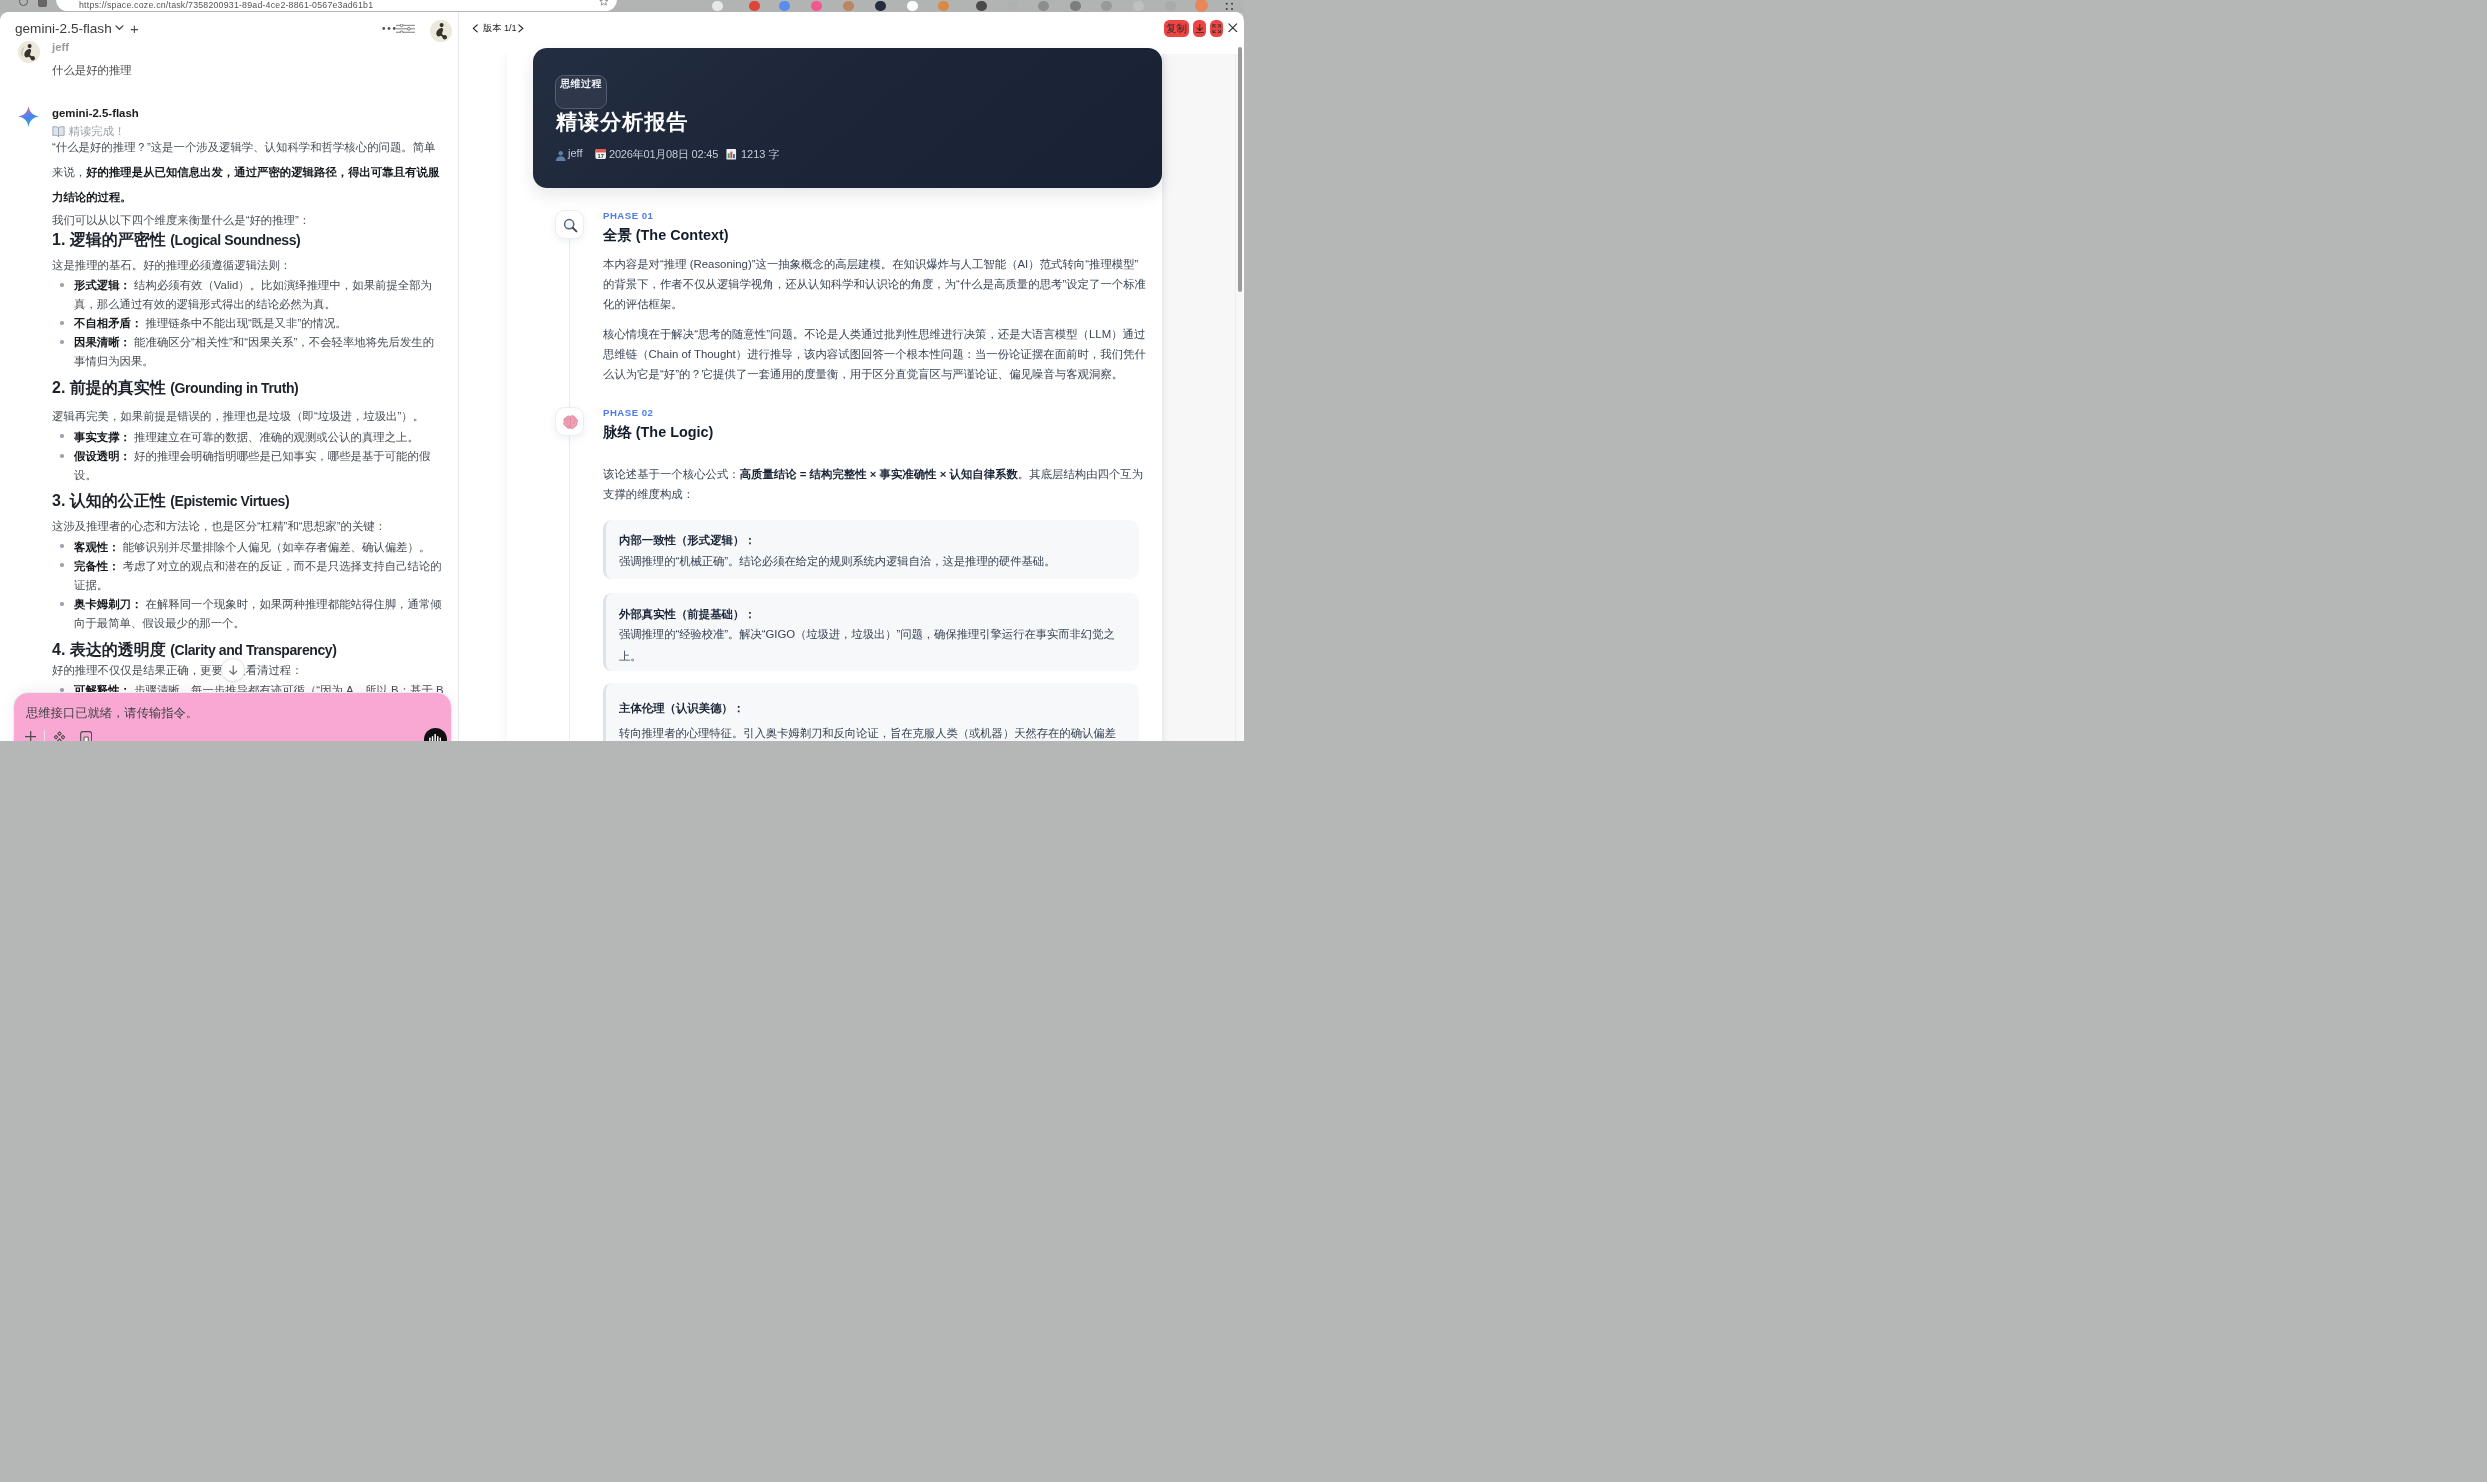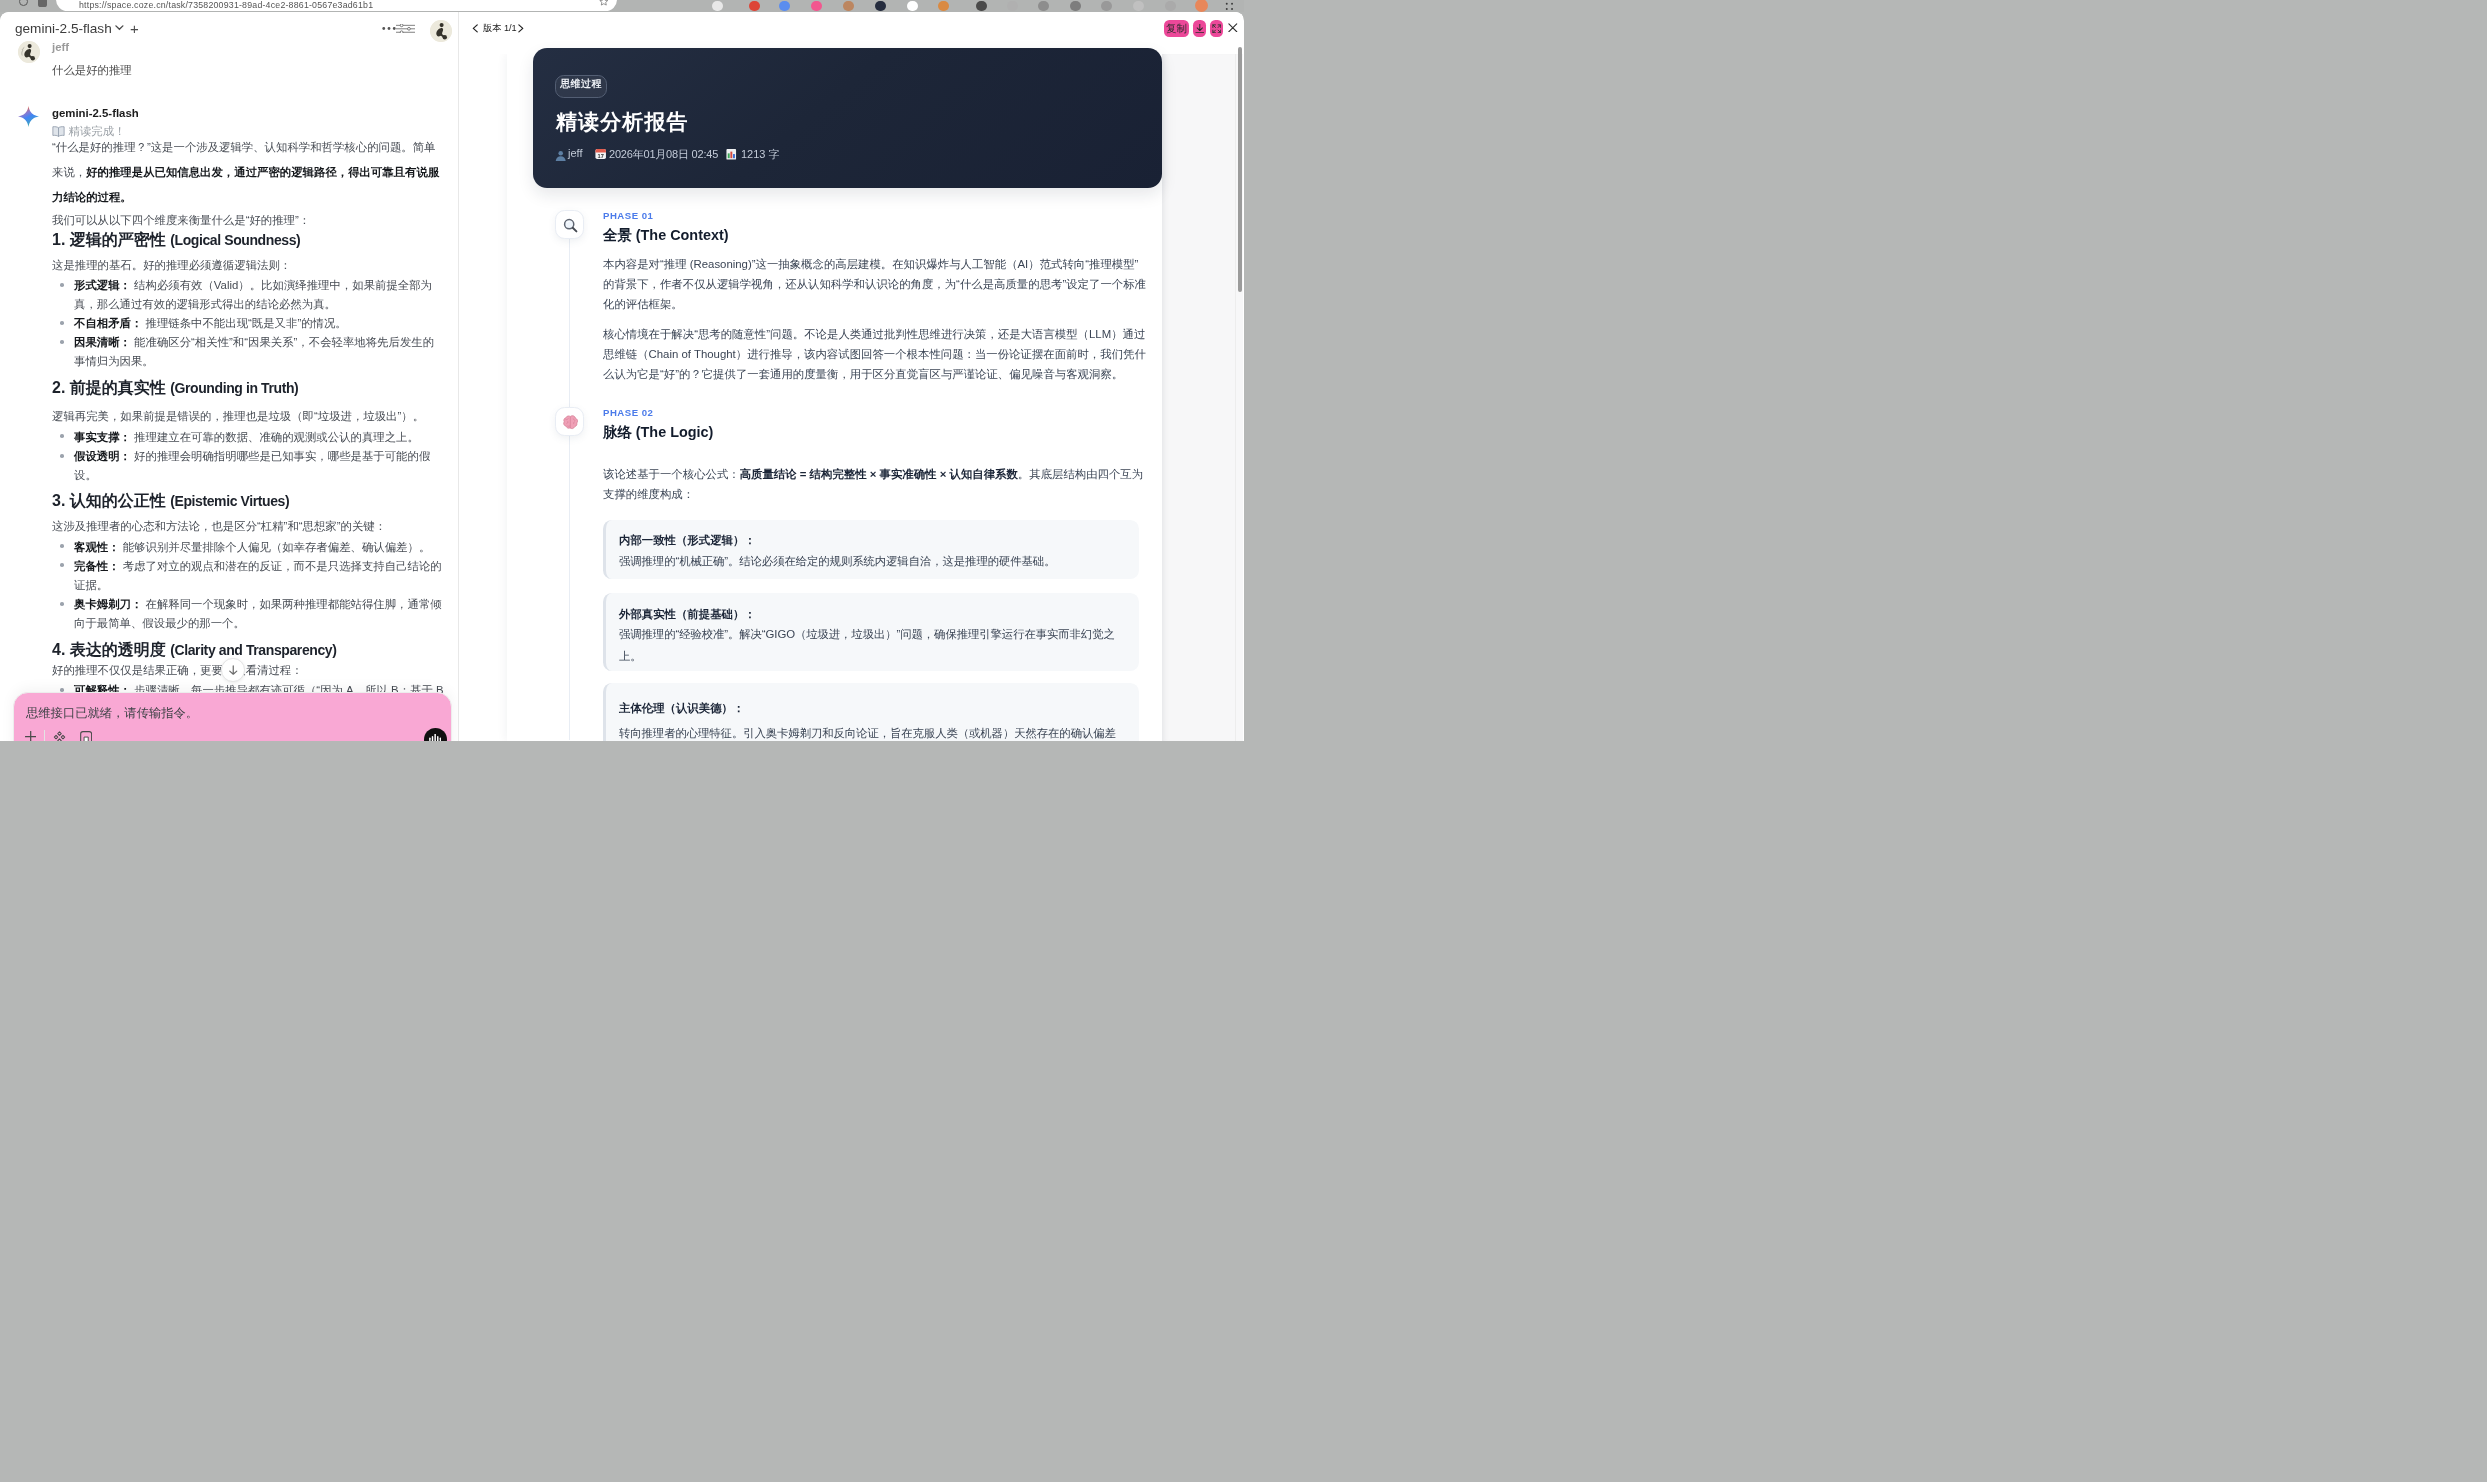--- a/index.html
+++ b/index.html
@@ -42,28 +42,28 @@
 
   
   #inputbox { position:absolute; left:12.7px; top:680px; width:439px; height:71px; background:#f9a8d4; border:0.9px solid #ededed; border-radius:15px; box-shadow:0 -2.6px 14px rgba(0,0,0,.05); }
   #ph { position:absolute; left:12.3px; top:11.4px; font-size:12.3px; color:#3f4247; }
   #sendbtn { position:absolute; left:410px; top:35px; width:23px; height:23px; border-radius:50%; background:#101010; }
 
   
   #right { position:absolute; left:460px; top:0; width:783px; height:729px; background:#fff; }
   #rtoolbar { position:absolute; left:0; top:0; width:783px; height:42px; background:#fff; }
   .vlabel { position:absolute; left:23px; top:9.6px; font-size:9.2px; color:#222; }
-  .tbtn { position:absolute; top:7.9px; height:16.6px; border-radius:5.3px; background:#ec4899; }
+  .tbtn { position:absolute; top:7.9px; height:16.6px; border-radius:5.3px; background:#ef4444; }
 
   #page { position:absolute; left:47px; top:42px; width:655px; height:687px; background:#fff; box-shadow:0 0 10.5px rgba(30,40,60,.07); }
 
   #dcard { position:absolute; left:73px; top:36px; width:629px; height:140px; border-radius:14px;
            background:linear-gradient(140deg,#242e42 0%,#1d2638 45%,#192134 100%);
            box-shadow:0 7px 15.8px rgba(20,28,45,.10); }
-  #pill { position:absolute; left:22px; top:27px; width:52px; height:23px; border-radius:8.8px; border:0.9px solid #535e73; background:rgba(255,255,255,.06); color:#eef1f6; font-size:10px; font-weight:700; text-align:center; line-height:16.6px; letter-spacing:0.4px; }
+  #pill { position:absolute; left:22px; top:27px; width:52px; height:34px; border-radius:8.8px; border:0.9px solid #535e73; background:rgba(255,255,255,.06); color:#eef1f6; font-size:10px; font-weight:700; text-align:center; line-height:16.6px; letter-spacing:0.4px; }
   #dtitle { position:absolute; left:23px; top:60px; font-size:21px; font-weight:700; color:#fff; letter-spacing:1.1px; }
 
   
   #tline { position:absolute; left:109px; top:227px; width:1.3px; height:501px; background:#e8edf4; }
   .icard { position:absolute; left:95px; width:29px; height:29px; background:#fff; border:0.9px solid #e9edf4; border-radius:9.6px; box-shadow:0 2.6px 7px rgba(100,115,140,.10); }
   .phlabel { position:absolute; left:143px; font-size:9.6px; font-weight:700; color:#4b7bea; letter-spacing:0.5px; }
   .rh { position:absolute; left:143px; font-size:14.4px; font-weight:700; color:#131c2c; }
   .rp { position:absolute; left:143px; font-size:11.4px; line-height:20px; color:#3a4454; white-space:nowrap; }
   .rp b { color:#1b2537; font-weight:700; }
   .card { position:absolute; left:143px; width:536px; background:#f6f8fa; border-left:3.5px solid #dee3ea; border-radius:8.8px; }

